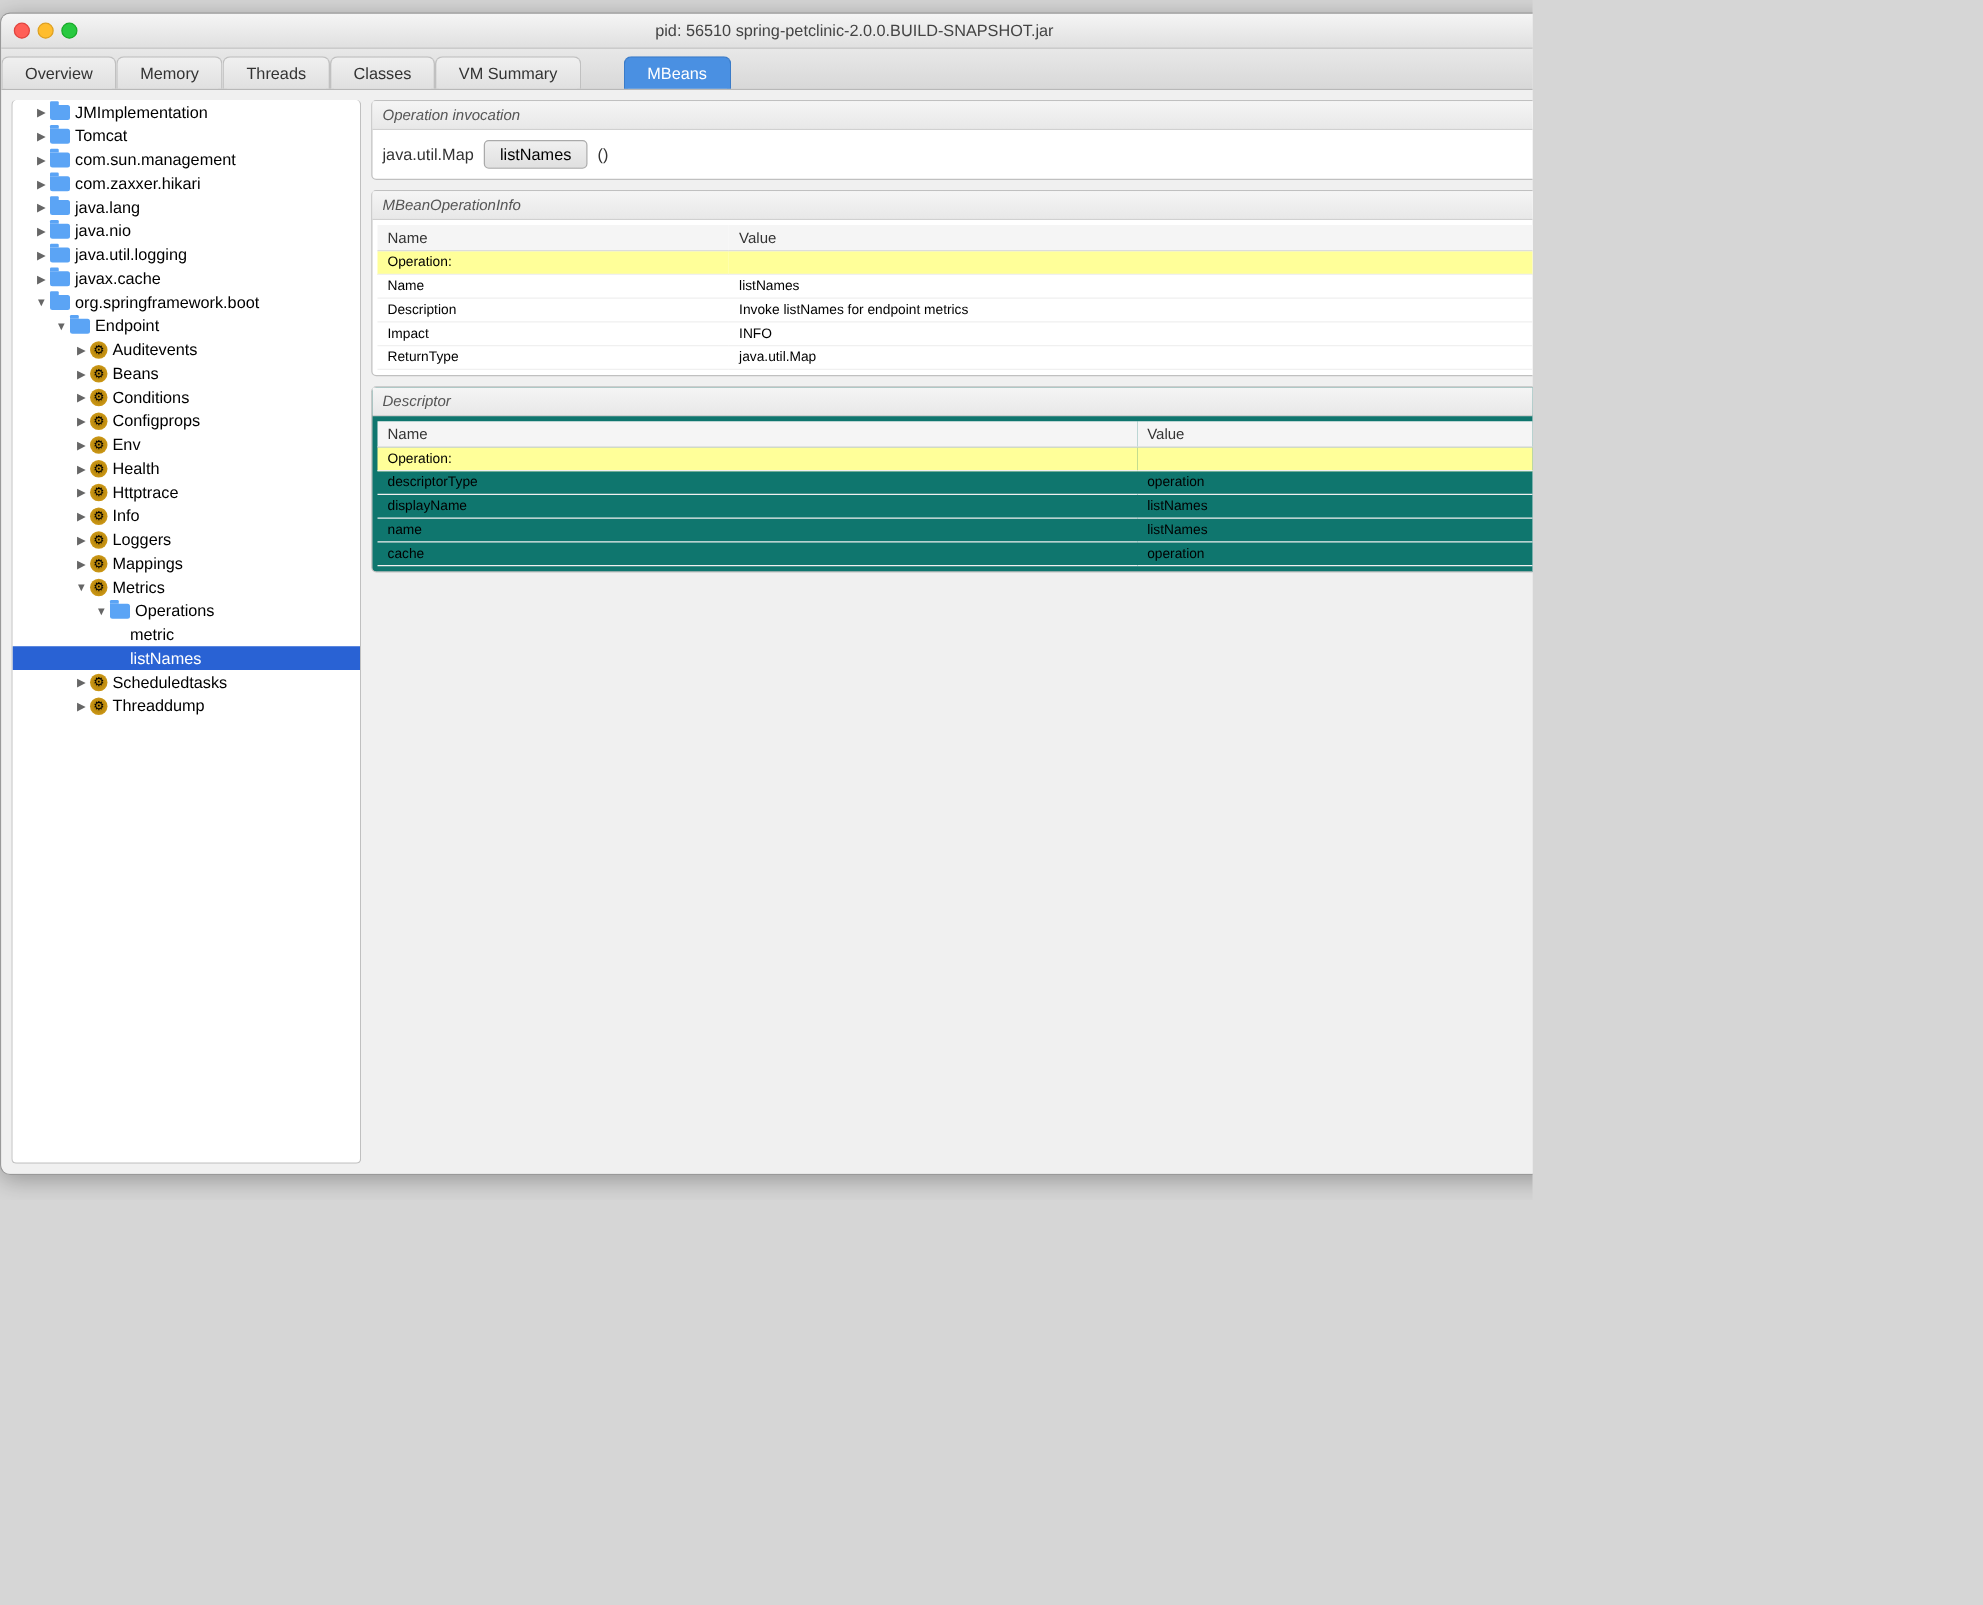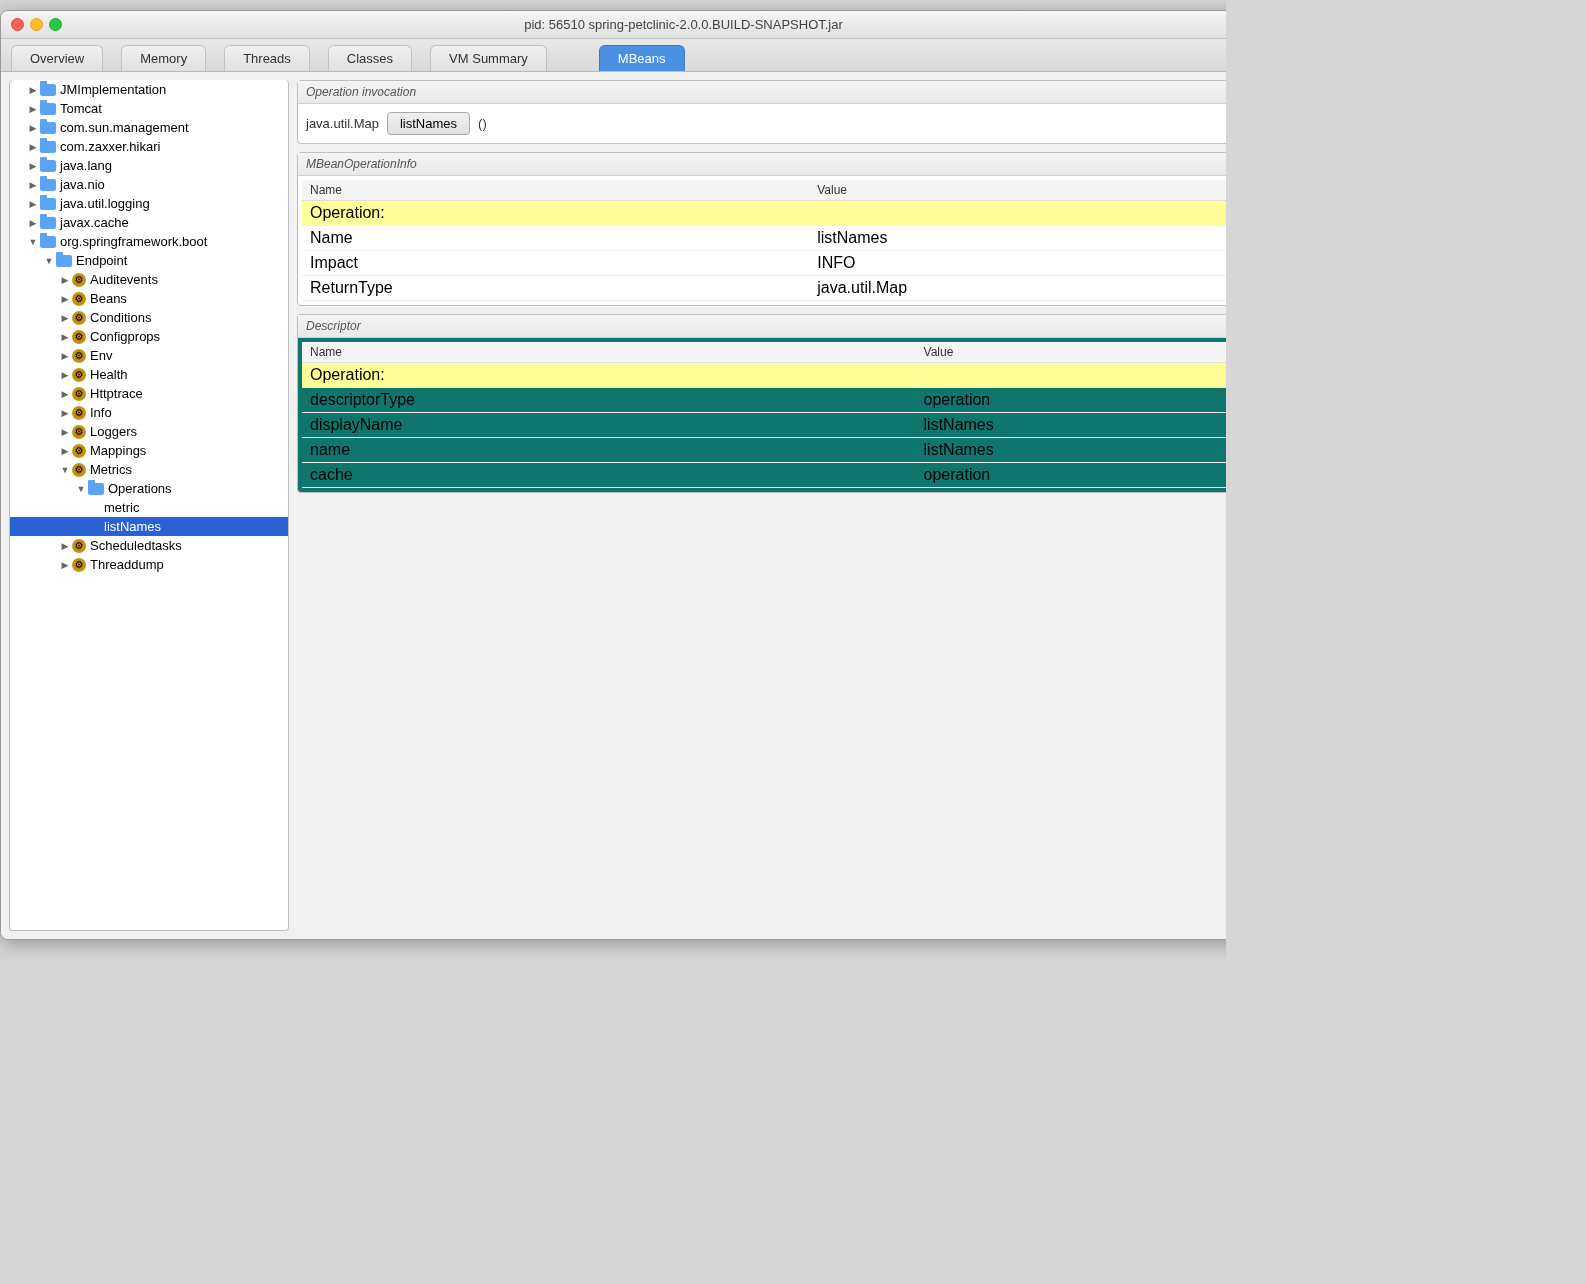--- a/index.html
+++ b/index.html
@@ -55,23 +55,23 @@
       font-size: 13px;
       color: #444;
       font-weight: 500;
     }
 
     
     .tab-bar {
       background: linear-gradient(to bottom, #e8e8e8, #d8d8d8);
       display: flex;
       align-items: center;
-      padding: 6px 10px 0;
+      padding: 6px 0 0;
       border-bottom: 1px solid #b8b8b8;
-      gap: 18px;
+      gap: 0;
     }
     .tab {
       padding: 5px 18px;
       font-size: 13px;
       cursor: pointer;
       border: 1px solid #c0c0c0;
       border-bottom: none;
       border-radius: 6px 6px 0 0;
       background: linear-gradient(to bottom, #f0f0f0, #e0e0e0);
       color: #333;
@@ -223,21 +223,21 @@
       text-align: left;
       padding: 3px 8px;
       font-size: 12px;
       font-weight: normal;
       color: #333;
       border-bottom: 1px solid #ddd;
       background: #f5f5f5;
     }
     .info-table td {
       padding: 3px 8px;
-      font-size: 16px;
+      font-size: 11px;
       vertical-align: top;
       border-bottom: 1px solid #f0f0f0;
     }
     .row-highlight {
       background: #ffff99;
     }
 
     
     .descriptor-panel {
       border: 1px solid #c0c0c0;
@@ -464,20 +464,24 @@
             <tbody id="mbean-tbody">
             <tr class="row-highlight">
                   <td>Operation:</td>
                   <td></td>
                 </tr>
                 <tr>
                   <td>Name</td>
                   <td>listNames</td>
                 </tr>
                 <tr>
+                  <td>Description</td>
+                  <td>Invoke listNames for endpoint metrics</td>
+                </tr>
+                <tr>
                   <td>Impact</td>
                   <td>INFO</td>
                 </tr>
                 <tr>
                   <td>ReturnType</td>
                   <td>java.util.Map</td>
                 </tr>
               </tbody>
           </table>
         </div>

